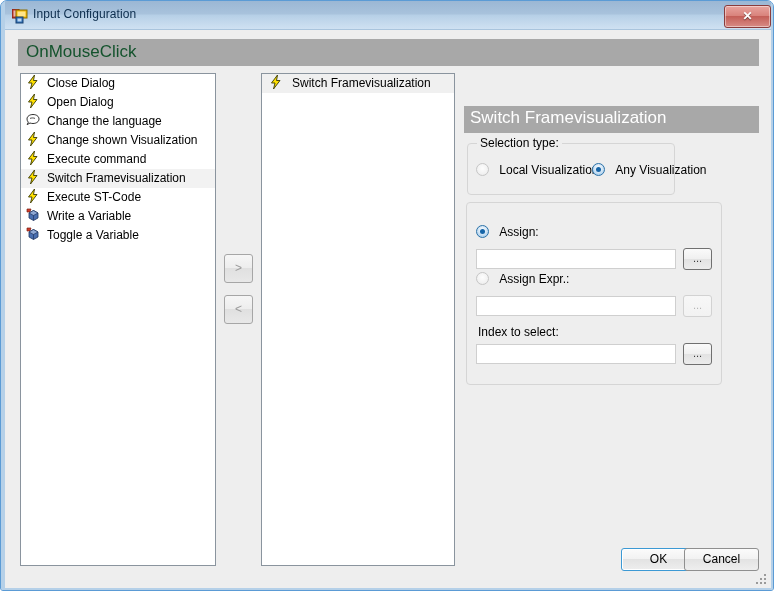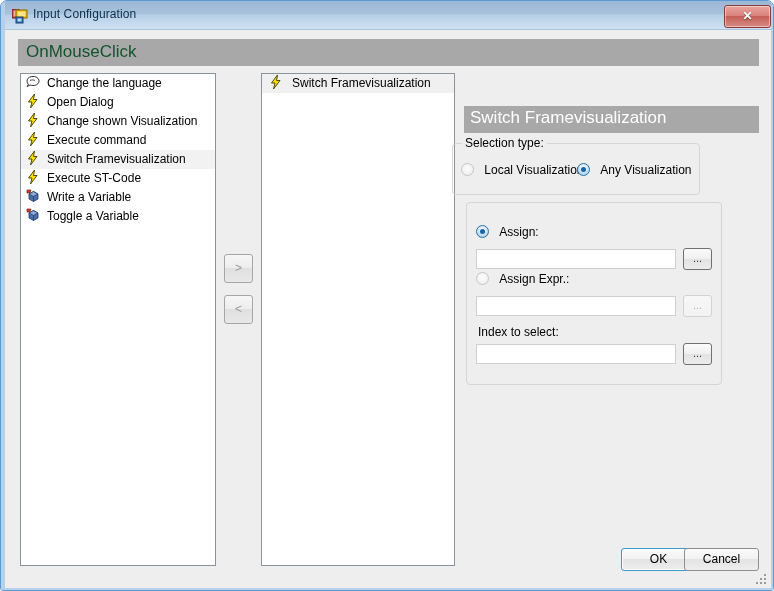--- a/index.html
+++ b/index.html
@@ -193,22 +193,22 @@
   .groupbox > .gb-title {
     position: absolute;
     top: -8px; left: 9px;
     background: #eeeeee;
     padding: 0 3px;
     font-size: 12px;
     color: #000000;
     white-space: nowrap;
   }
   #selection-type-group {
-    left: 447px; top: 113px;
-    width: 248px; height: 52px;
+    left: 462px; top: 113px;
+    width: 208px; height: 52px;
   }
   #frame-selection-group {
     left: 461px; top: 172px;
     width: 256px; height: 183px;
   }
 
   
   .radio-row {
     position: absolute;
     white-space: nowrap;
@@ -351,26 +351,29 @@
   </div>
 
   <div id="client">
 
     <div id="event-header">
       <div class="label">OnMouseClick</div>
     </div>
 
     <div id="available-list" class="listbox">
         <div class="list-item"><span class="icon"><svg viewBox="0 0 16 16" width="16" height="16">
+              <path d="M9.5 1 L3.5 9 L7 9 L5.5 15 L12 6.5 L8.5 6.5 Z" fill="#ffe000" stroke="#3a3a00" stroke-width="0.9" stroke-linejoin="round"></path>
+            </svg></span><span class="lbl">Close Dialog</span></div>
+        <div class="list-item"><span class="icon"><svg viewBox="0 0 16 16" width="16" height="16">
+              <path d="M9.5 1 L3.5 9 L7 9 L5.5 15 L12 6.5 L8.5 6.5 Z" fill="#ffe000" stroke="#3a3a00" stroke-width="0.9" stroke-linejoin="round"></path>
+            </svg></span><span class="lbl">Open Dialog</span></div>
+        <div class="list-item"><span class="icon"><svg viewBox="0 0 16 16" width="16" height="16">
               <path d="M2 7 C2 4.2 4.8 2.5 8 2.5 C11.2 2.5 14 4.2 14 7 C14 9.8 11.2 11.5 8 11.5 C6.8 11.5 5.8 11.3 5 11 L2.2 12.6 L3.3 10.2 C2.5 9.3 2 8.2 2 7 Z" fill="#ffffff" stroke="#1a1a1a" stroke-width="0.9"></path>
               <path d="M5 6.4 C6.4 5.8 8.6 5.8 10 6.4" fill="none" stroke="#1a1a1a" stroke-width="0.8"></path>
             </svg></span><span class="lbl">Change the language</span></div>
-        <div class="list-item"><span class="icon"><svg viewBox="0 0 16 16" width="16" height="16">
-              <path d="M9.5 1 L3.5 9 L7 9 L5.5 15 L12 6.5 L8.5 6.5 Z" fill="#ffe000" stroke="#3a3a00" stroke-width="0.9" stroke-linejoin="round"></path>
-            </svg></span><span class="lbl">Open Dialog</span></div>
         <div class="list-item"><span class="icon"><svg viewBox="0 0 16 16" width="16" height="16">
               <path d="M9.5 1 L3.5 9 L7 9 L5.5 15 L12 6.5 L8.5 6.5 Z" fill="#ffe000" stroke="#3a3a00" stroke-width="0.9" stroke-linejoin="round"></path>
             </svg></span><span class="lbl">Change shown Visualization</span></div>
         <div class="list-item"><span class="icon"><svg viewBox="0 0 16 16" width="16" height="16">
               <path d="M9.5 1 L3.5 9 L7 9 L5.5 15 L12 6.5 L8.5 6.5 Z" fill="#ffe000" stroke="#3a3a00" stroke-width="0.9" stroke-linejoin="round"></path>
             </svg></span><span class="lbl">Execute command</span></div>
         <div class="list-item selected"><span class="icon"><svg viewBox="0 0 16 16" width="16" height="16">
               <path d="M9.5 1 L3.5 9 L7 9 L5.5 15 L12 6.5 L8.5 6.5 Z" fill="#ffe000" stroke="#3a3a00" stroke-width="0.9" stroke-linejoin="round"></path>
             </svg></span><span class="lbl">Switch Framevisualization</span></div>
         <div class="list-item"><span class="icon"><svg viewBox="0 0 16 16" width="16" height="16">

